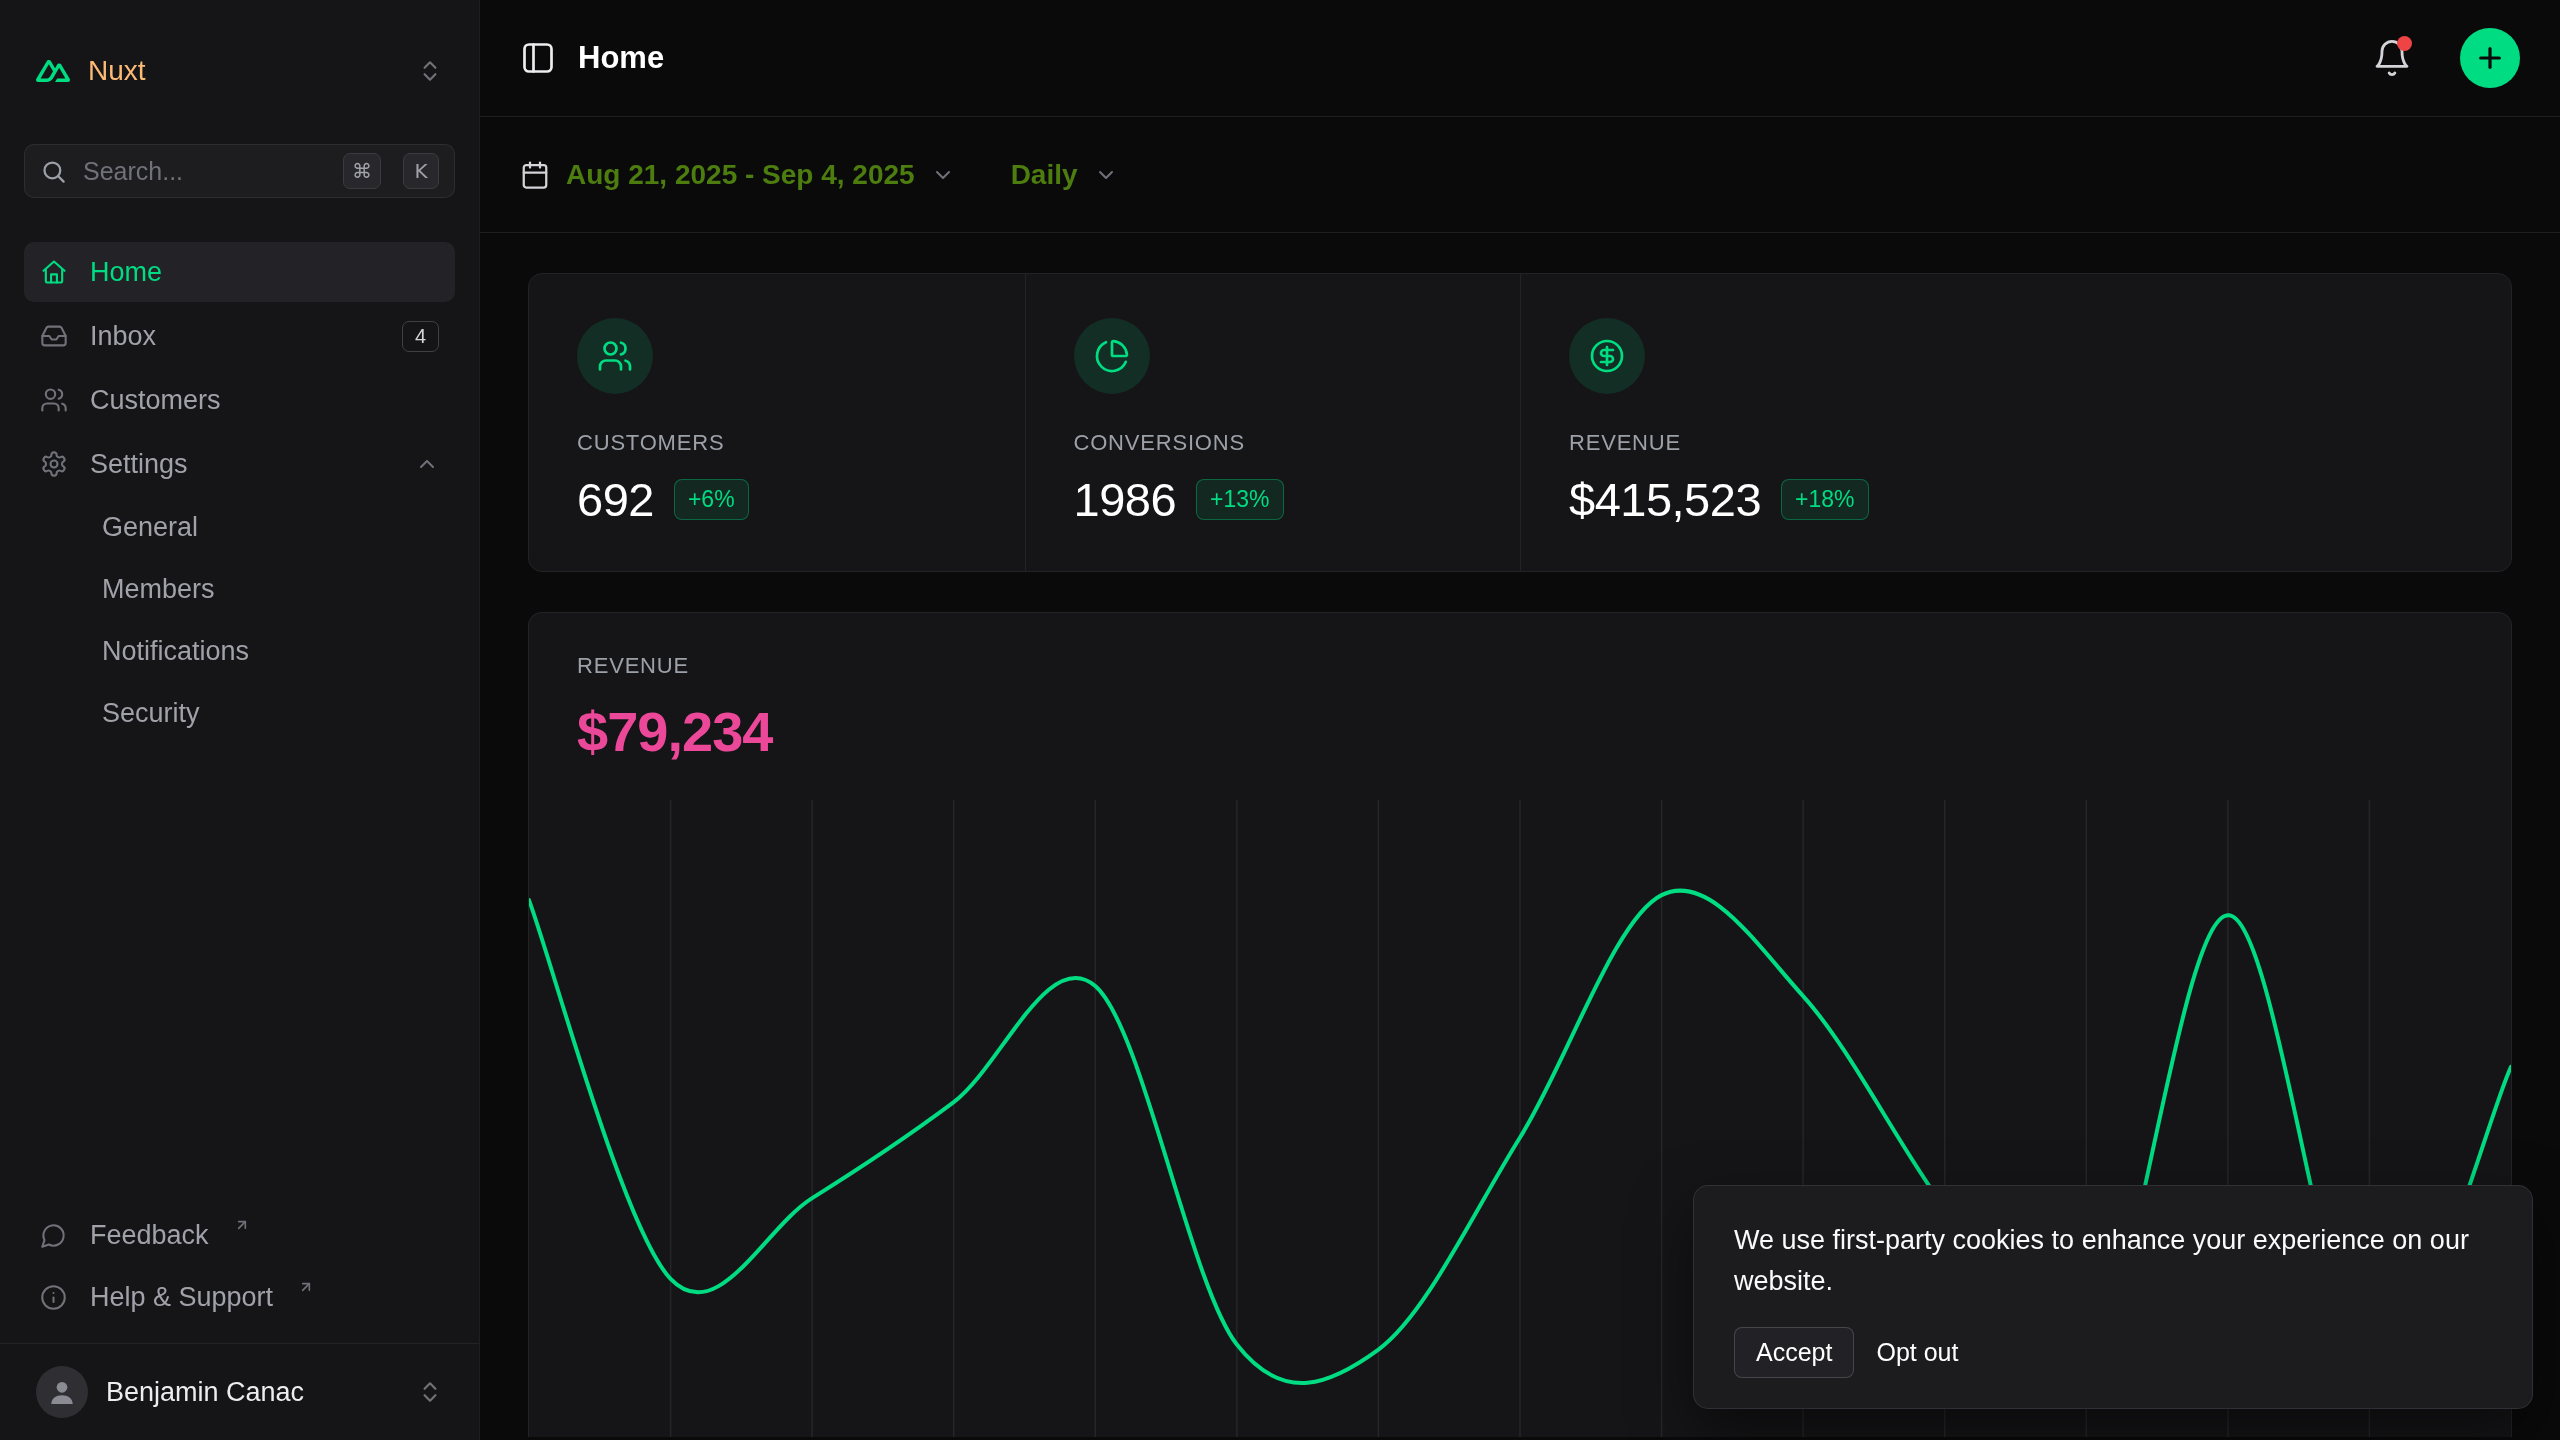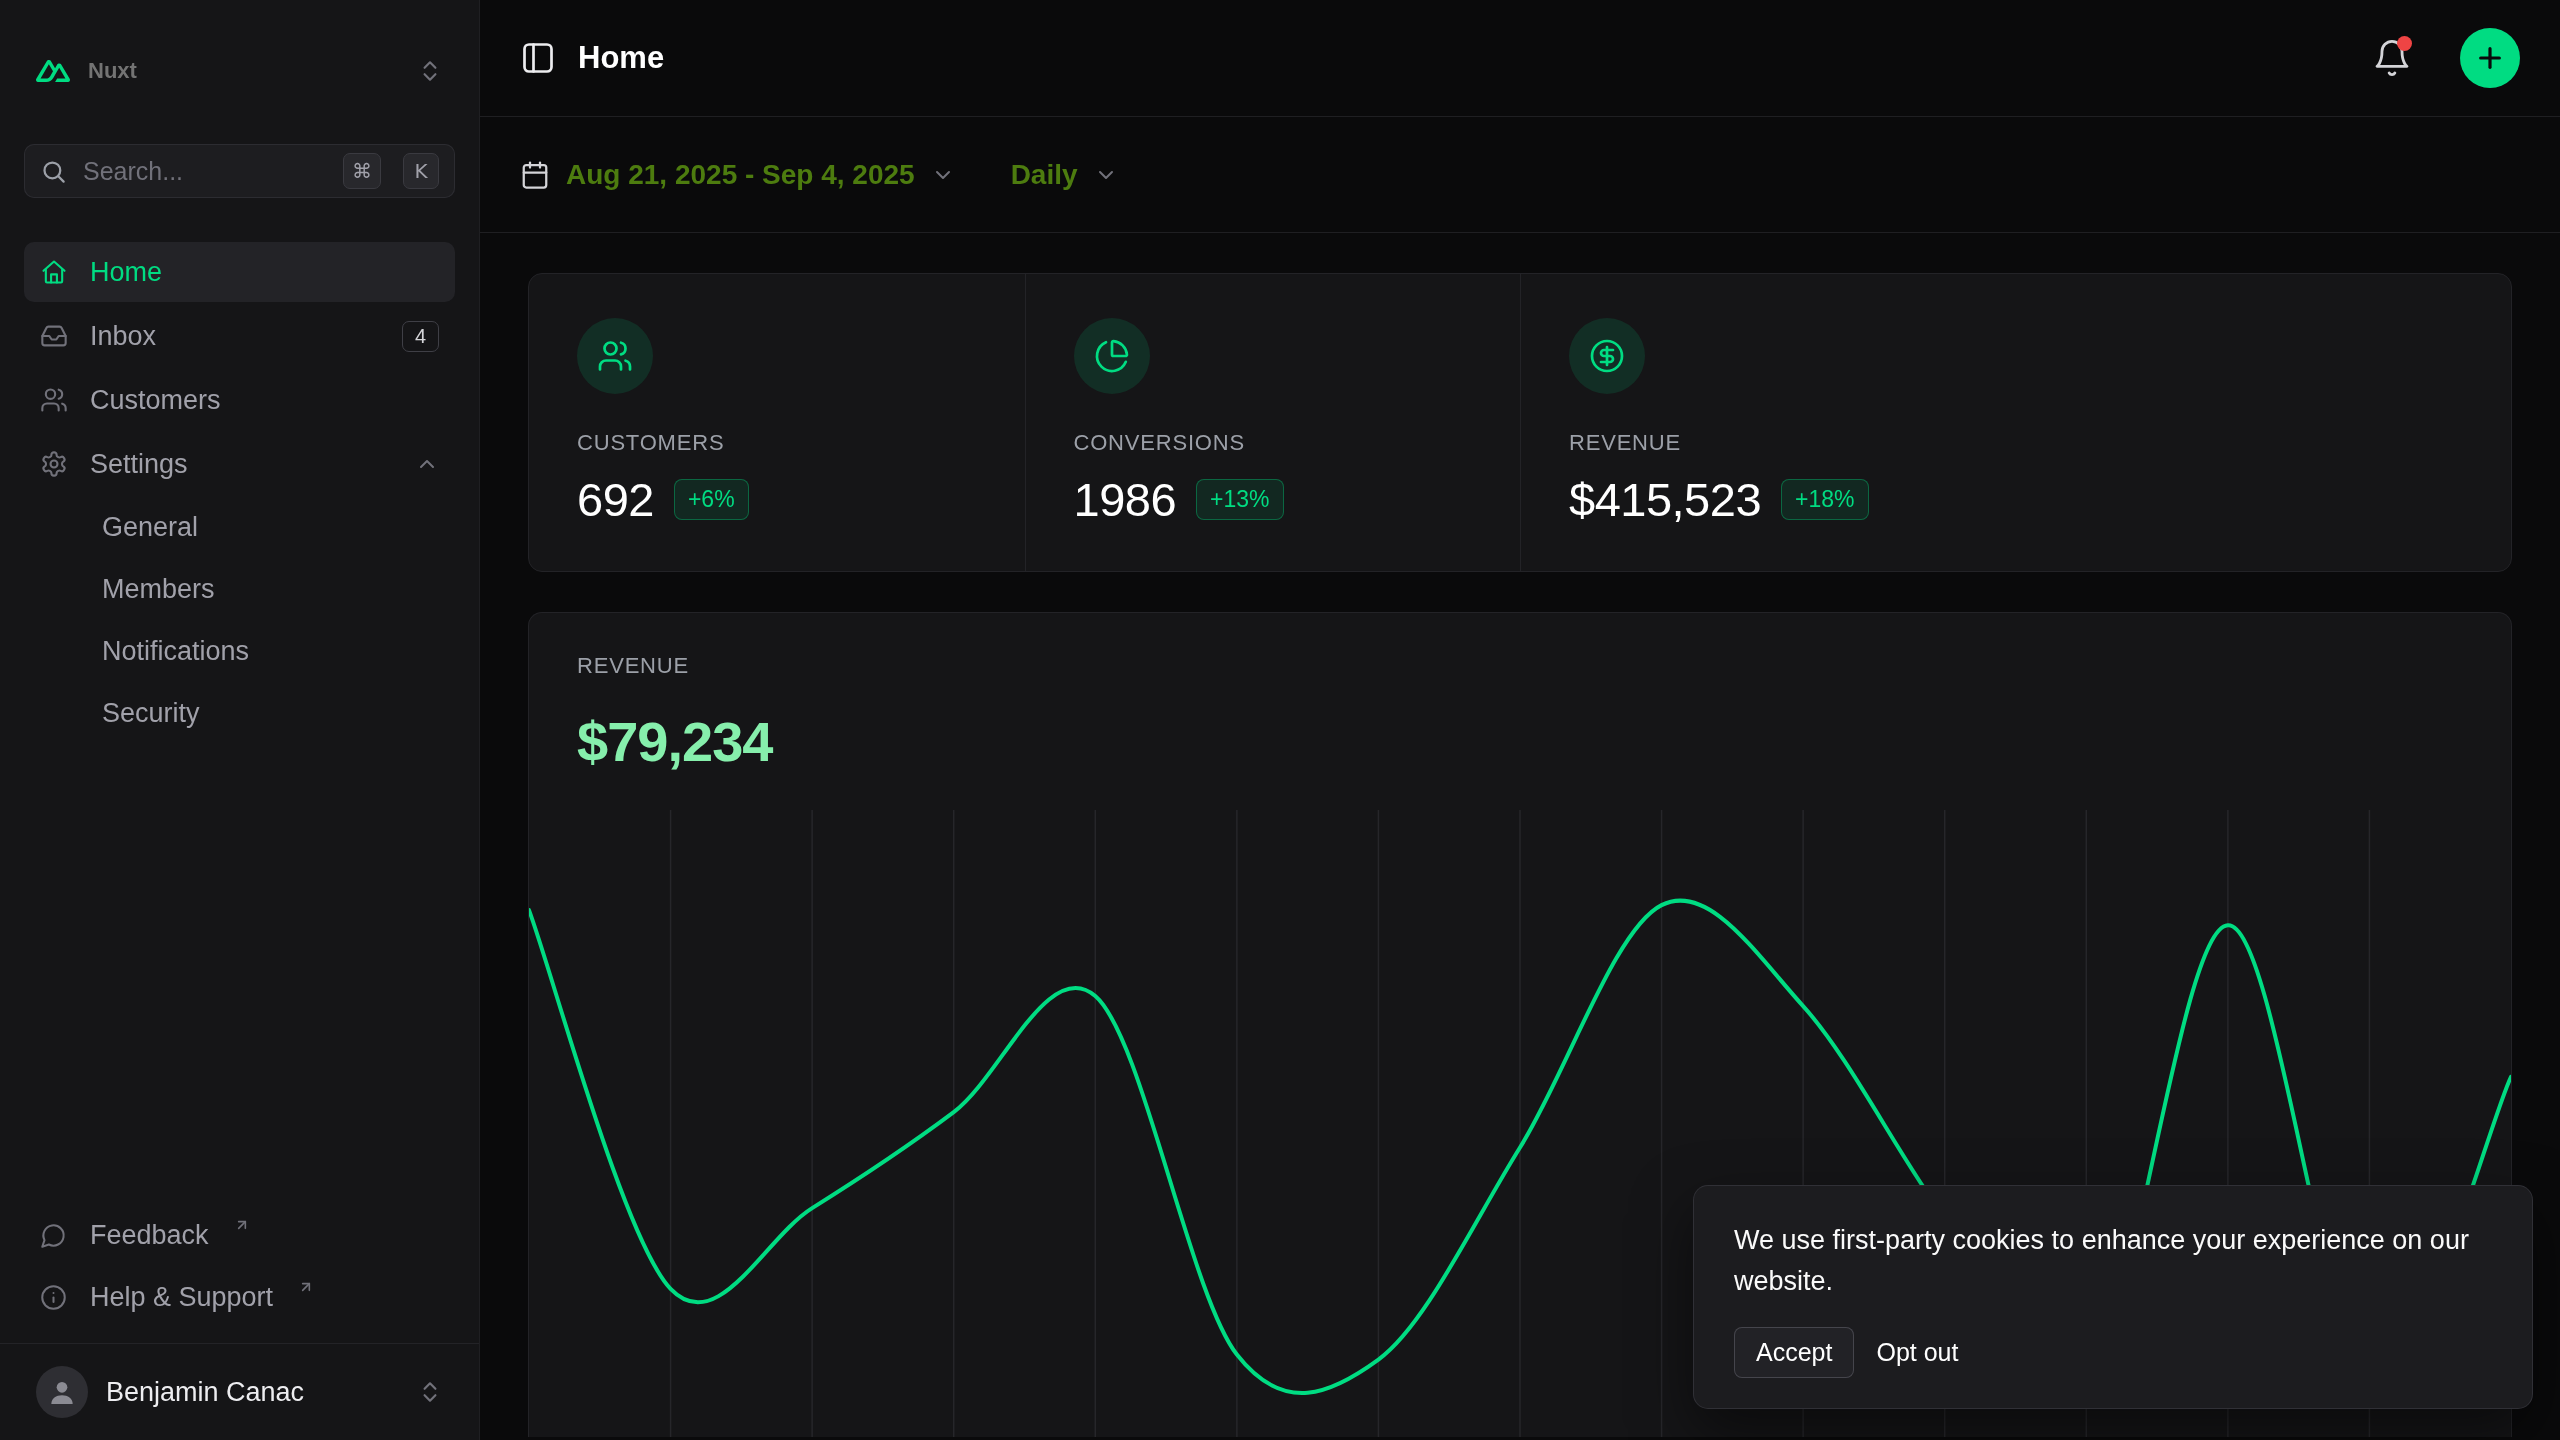--- a/index.html
+++ b/index.html
@@ -27,21 +27,21 @@
 
   
   .sidebar{
     width:480px;height:1440px;flex:none;
     background:var(--bg-panel);
     border-right:1px solid var(--border-soft);
     display:flex;flex-direction:column;
     padding:26px 24px 0 24px;
   }
   .brand-row{height:90px;display:flex;align-items:center;gap:18px;padding:0 12px;}
-  .brand-name{font-size:22px;font-weight:700;color:#737373;flex:1;}
+  .brand-name{font-size:28px;font-weight:400;color:#fdba74;flex:1;}
   .ghost-btn{background:none;border:none;color:var(--txt-faint);cursor:pointer;display:flex;align-items:center;justify-content:center;}
 
   .search-box{
     margin-top:28px;height:54px;border-radius:10px;
     background:var(--bg-input);
     box-shadow:inset 0 0 0 1px #2c2c31;
     display:flex;align-items:center;gap:16px;padding:0 16px;
   }
   .search-box input{
     flex:1;background:transparent;border:none;outline:none;
@@ -138,21 +138,21 @@
   }
 
   .revenue-card{
     margin-top:40px;background:var(--bg-panel);
     border:1px solid var(--border);border-bottom:none;
     border-radius:14px 14px 0 0;height:825px;overflow:hidden;
     display:flex;flex-direction:column;
   }
   .revenue-head{padding:40px 48px 36px 48px;}
   .revenue-label{font-size:22px;letter-spacing:0.8px;color:#9ca0a8;font-weight:500;}
-  .revenue-value{margin-top:30px;font-size:56px;font-weight:700;color:#86efac;letter-spacing:-1px;}
+  .revenue-value{margin-top:20px;font-size:56px;font-weight:700;color:#ec4899;letter-spacing:-1px;}
   .chart-area{flex:1;position:relative;}
   .chart-area svg{width:100%;height:100%;}
 
   
   .cookie-banner{
     position:absolute;right:28px;bottom:32px;width:838px;
     background:#1c1c1f;border-radius:14px;padding:34px 40px 30px 40px;
     box-shadow:0 0 0 1px #303036,0 24px 60px rgba(0,0,0,0.5);
   }
   .cookie-msg{font-size:27px;line-height:1.5;color:var(--txt-bright);font-weight:500;}

